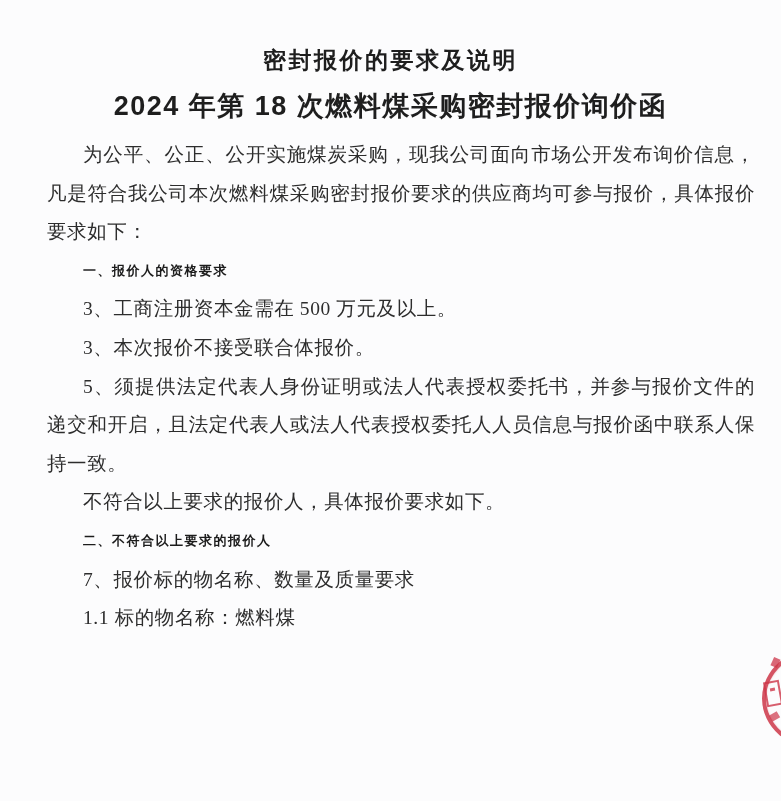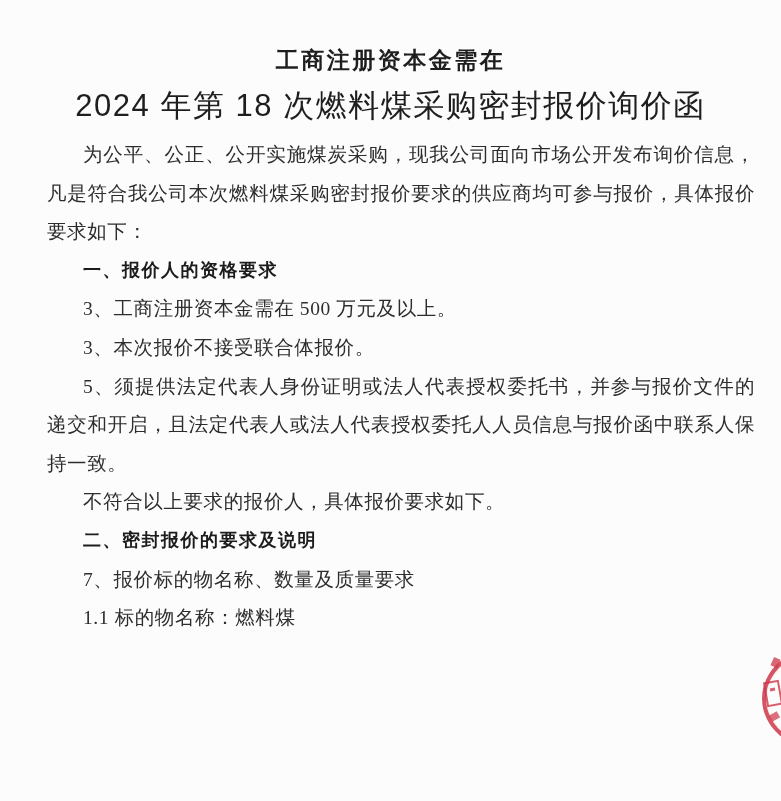--- a/index.html
+++ b/index.html
@@ -19,43 +19,43 @@
     font-weight: bold;
     font-size: 23px;
     line-height: 32px;
     letter-spacing: 2.5px;
     color: #1e1e1e;
   }
   .doc-subtitle {
     margin: 14px 0 0 0;
     text-align: center;
     font-family: "Liberation Sans", sans-serif;
-    font-weight: normal;
-    font-size: 31px;
+    font-weight: bold;
+    font-size: 27px;
     line-height: 32px;
     letter-spacing: 1.5px;
     color: #1e1e1e;
   }
 
   .body-text {
     padding: 14px 26px 0 47px;
     font-size: 19.5px;
     line-height: 38.6px;
     letter-spacing: 0.6px;
     color: #2d2d2d;
     text-align: justify;
   }
   .body-text p {
     margin: 0;
     text-indent: 36px;
   }
   .body-text p.heading {
-    font-family: Liberation Mono, monospace;
+    font-family: Liberation Sans, sans-serif;
     font-weight: bold;
-    font-size: 18px;
+    font-size: 13px;
     letter-spacing: 1.5px;
     color: #1c1c1c;
     text-align: left;
   }
 
   
   .stamp {
     position: absolute;
     left: 755px; top: 644px;
     width: 26px; height: 106px;
@@ -89,41 +89,41 @@
     left: 15px; top: 69px; width: 9px; height: 7px;
     background: rgba(205, 54, 72, 0.7);
     transform: rotate(-30deg);
   }
 </style>
 </head>
 <body>
 
 <div class="page">
 
-  <h1 class="doc-title">工商注册资本金需在</h1>
+  <h1 class="doc-title">密封报价的要求及说明</h1>
 
   <h2 class="doc-subtitle">2024 年第 18 次燃料煤采购密封报价询价函</h2>
 
   <div class="body-text">
 
     <p>为公平、公正、公开实施煤炭采购，现我公司面向市场公开发布询价信息，凡是符合我公司本次燃料煤采购密封报价要求的供应商均可参与报价，具体报价要求如下：</p>
 
     <p class="heading">一、报价人的资格要求</p>
 
 
     <p>3、工商注册资本金需在 500 万元及以上。</p>
 
     <p>3、本次报价不接受联合体报价。</p>
 
 
     <p>5、须提供法定代表人身份证明或法人代表授权委托书，并参与报价文件的递交和开启，且法定代表人或法人代表授权委托人人员信息与报价函中联系人保持一致。</p>
 
     <p>不符合以上要求的报价人，具体报价要求如下。</p>
 
-    <p class="heading">二、密封报价的要求及说明</p>
+    <p class="heading">二、不符合以上要求的报价人</p>
 
     <p>7、报价标的物名称、数量及质量要求</p>
 
     <p>1.1 标的物名称：燃料煤</p>
 
   </div>
 
   <div class="stamp">
     <div class="stamp-ring"></div>
     <div class="stamp-mark m0"></div>

